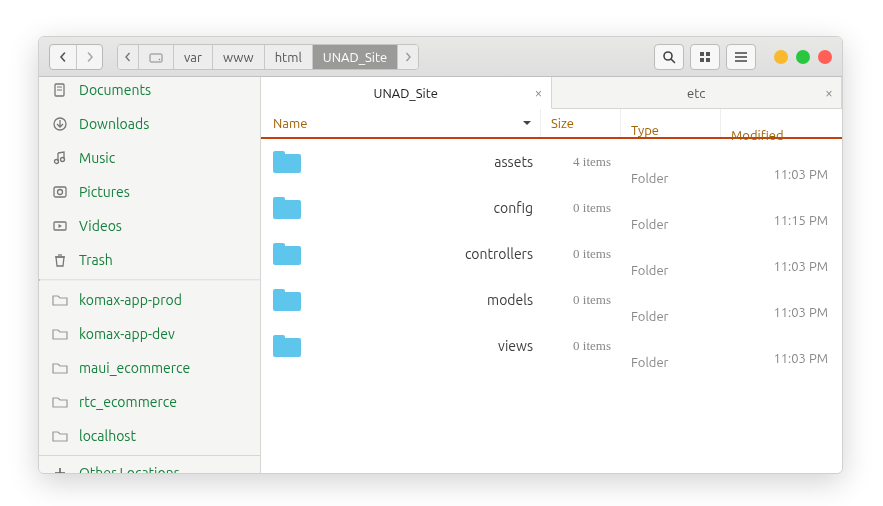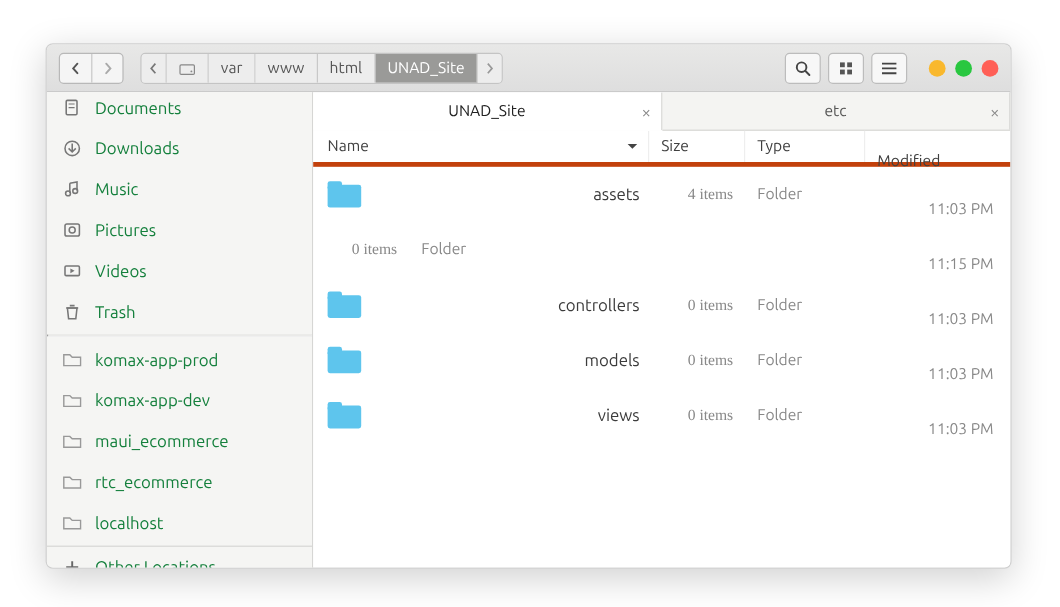--- a/index.html
+++ b/index.html
@@ -22,24 +22,24 @@
 .sb-section { padding: 2px 0; }
 .sb-sep { border-top: 1px solid #e2e2df; margin: 0; }
 .sb-item { display: flex; align-items: center; gap: 10px; padding: 8px 12px; color: #15803d; cursor: pointer; font-size: 14px; }
 .sb-item .ic { width: 18px; height: 18px; display: flex; align-items: center; justify-content: center; color: #777; }
 .sb-bottom { margin-top: auto; border-top: 1px solid #d6d6d4; }
 .main { flex: 1; background: #fff; display: flex; flex-direction: column; }
 .tabs { display: flex; height: 32px; border-bottom: 1px solid #d6d6d4; background: #f4f4f2; }
 .tab { flex: 1; display: flex; align-items: center; justify-content: center; position: relative; border-right: 1px solid #d6d6d4; color: #555; font-size: 13px; cursor: pointer; }
 .tab.active { background: #fff; border-bottom: 1px solid #fff; margin-bottom: -1px; color: #222; }
 .tab .close { position: absolute; right: 8px; color: #888; cursor: pointer; font-size: 14px; }
-.headers { display: flex; height: 30px; border-bottom: 4px solid #c2410c; align-items: center; font-size: 13px; color: #404040; }
+.headers { display: flex; height: 30px; border-bottom: 2px solid #c2410c; align-items: center; font-size: 13px; color: #a16207; }
 .col-name { flex: 0 0 280px; padding-left: 12px; display: flex; align-items: center; justify-content: space-between; border-right: 1px solid #eee; height: 100%; padding-right: 8px; cursor: pointer; }
 .col-size { flex: 0 0 80px; padding-left: 10px; border-right: 1px solid #eee; height: 100%; display:flex; align-items:center; cursor:pointer; }
-.col-type { flex: 0 0 100px; padding-left: 10px; border-right: 1px solid #eee; height:100%; display:flex; align-items:center; cursor:pointer; }
+.col-type { flex: 0 0 100px; padding-left: 10px; border-right: 1px solid #eee; height:100%; display:flex; align-items:flex-end; cursor:pointer; }
 .col-mod { flex: 1; padding-left: 10px; display:flex; align-items:center; cursor:pointer;margin-top:23px; }
 .rows { flex: 1; overflow: auto; }
 .row { display: flex; height: 46px; align-items: center; font-size: 14px; cursor: pointer; }
 .row .col-name { display: flex; align-items: center; gap: 10px; border: none; }
 .row .col-size, .row .col-type, .row .col-mod { border: none; color: #888; font-size: 13px; }
 .row .col-size { text-align: right; justify-content: flex-end; padding-right: 10px; font-family: Liberation Serif, serif; }
 .row .col-mod { text-align: right; justify-content: flex-end; padding-right: 14px; }
 .folder-icon { width: 28px; height: 22px; position: relative; }
 .folder-icon::before { content: ''; position: absolute; left: 0; top: 3px; width: 28px; height: 19px; background: #5ec5ed; border-radius: 2px; }
 .folder-icon::after { content: ''; position: absolute; left: 0; top: 0; width: 12px; height: 6px; background: #5ec5ed; border-radius: 2px 2px 0 0; }
@@ -261,20 +261,24 @@
           <div class="row">
             <div class="col-name">
               <span class="folder-icon"></span>
               <span>assets</span>
             </div>
             <div class="col-size">4 items</div>
             <div class="col-type">Folder</div>
             <div class="col-mod">11:03 PM</div>
           </div>
           <div class="row">
+            <div class="col-name">
+              <span class="folder-icon"></span>
+              <span>config</span>
+            </div>
             <div class="col-size">0 items</div>
             <div class="col-type">Folder</div>
             <div class="col-mod">11:15 PM</div>
           </div>
           <div class="row">
             <div class="col-name">
               <span class="folder-icon"></span>
               <span>controllers</span>
             </div>
             <div class="col-size">0 items</div>

